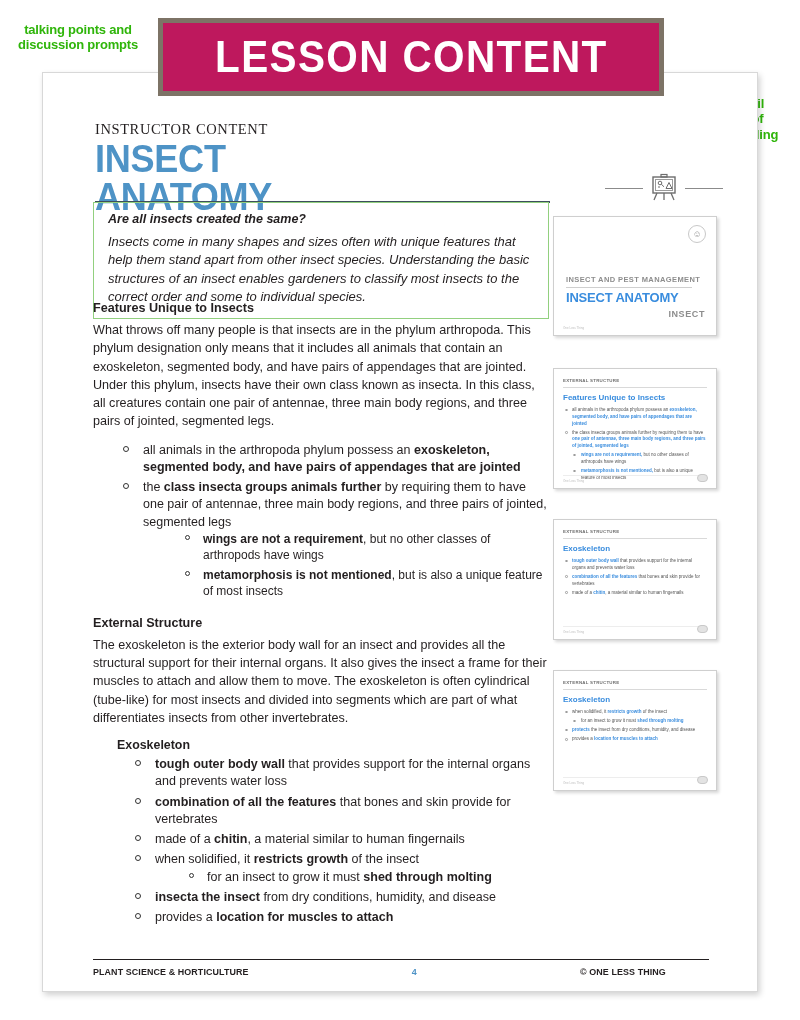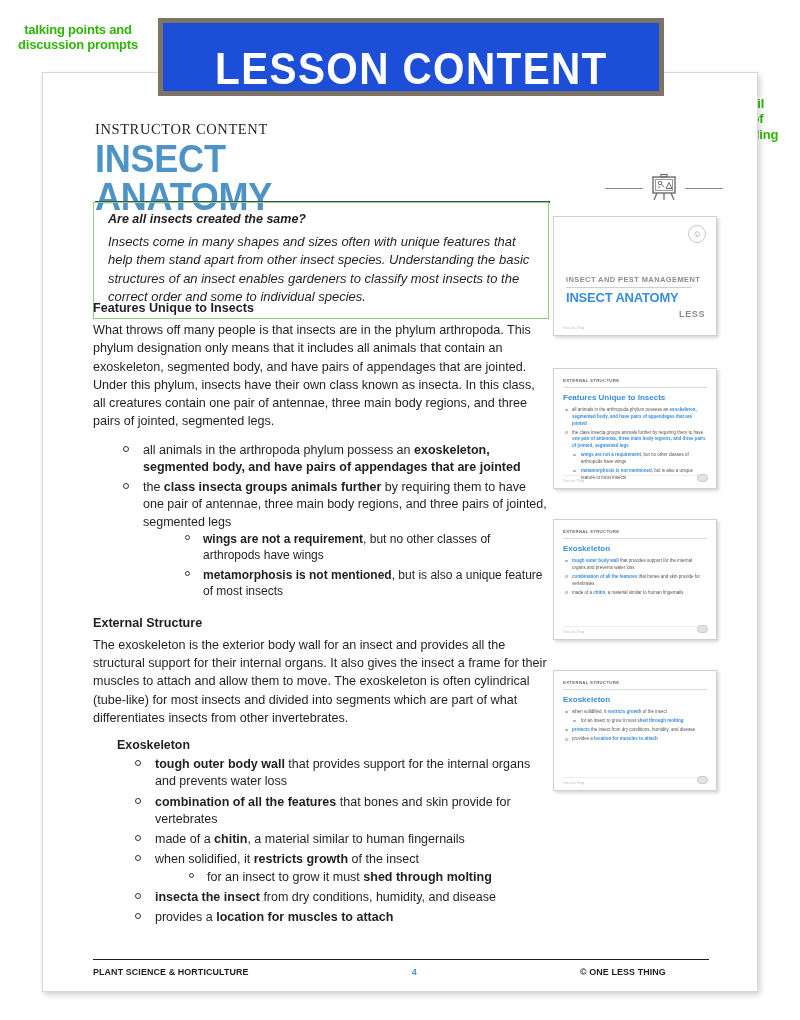--- a/index.html
+++ b/index.html
@@ -7,22 +7,22 @@
        font-family:"Liberation Sans",sans-serif;color:#231f20;}
 
   
   .annot{position:absolute;color:#2fb50a;font-family:"Liberation Sans",sans-serif;
          font-weight:700;font-size:13px;line-height:1.18;text-align:center;
          letter-spacing:-.2px;white-space:pre-line;}
   #annot-svg{position:absolute;left:0;top:0;width:800px;height:1020px;pointer-events:none;}
 
   
   .banner{position:absolute;left:158px;top:18px;width:506px;height:78px;
-          background:#1d4ed8;border:5px solid #7d7366;box-sizing:border-box;
-          display:flex;align-items:flex-end;justify-content:center;}
+          background:#be185d;border:5px solid #7d7366;box-sizing:border-box;
+          display:flex;align-items:center;justify-content:center;}
   .banner-text{color:#ffffff;font-family:"Liberation Sans",sans-serif;font-weight:700;
                font-size:44px;letter-spacing:1.5px;transform:scaleX(.92);
                line-height:1;}
 
   
   .sheet{position:absolute;left:42px;top:72px;width:716px;height:920px;
          background:#fff;border:1px solid #d8d8d8;
          box-shadow:2px 3px 6px rgba(0,0,0,.18);box-sizing:border-box;}
 
   .doc-head{position:absolute;left:52px;top:48px;width:300px;}
@@ -249,21 +249,21 @@
 
 <div class="banner">
   <span class="banner-text">LESSON CONTENT</span>
 </div>
 
 <div class="thumb t1">
   <div class="t1-logo">☺</div>
   <div class="t1-kicker">INSECT AND PEST MANAGEMENT</div>
   <div class="t1-rule"></div>
   <div class="t1-title">INSECT ANATOMY</div>
-  <div class="t1-learn">LESS</div>
+  <div class="t1-learn">INSECT</div>
   <div class="t-foot">One Less Thing</div>
 </div>
 
 <div class="thumb t2">
   <div class="t-eyebrow">EXTERNAL STRUCTURE</div>
   <div class="t-rule"></div>
   <div class="t-title">Features Unique to Insects</div>
   <div class="t-body">
       <div class="t-li"><span class="tb"></span>all animals in the arthropoda phylum possess an <em>exoskeleton, segmented body, and have pairs of appendages that are jointed</em></div>
       <div class="t-li"><span class="tb"></span>the class insecta groups animals further by requiring them to have <em>one pair of antennae, three main body regions, and three pairs of jointed, segmented legs</em></div>

